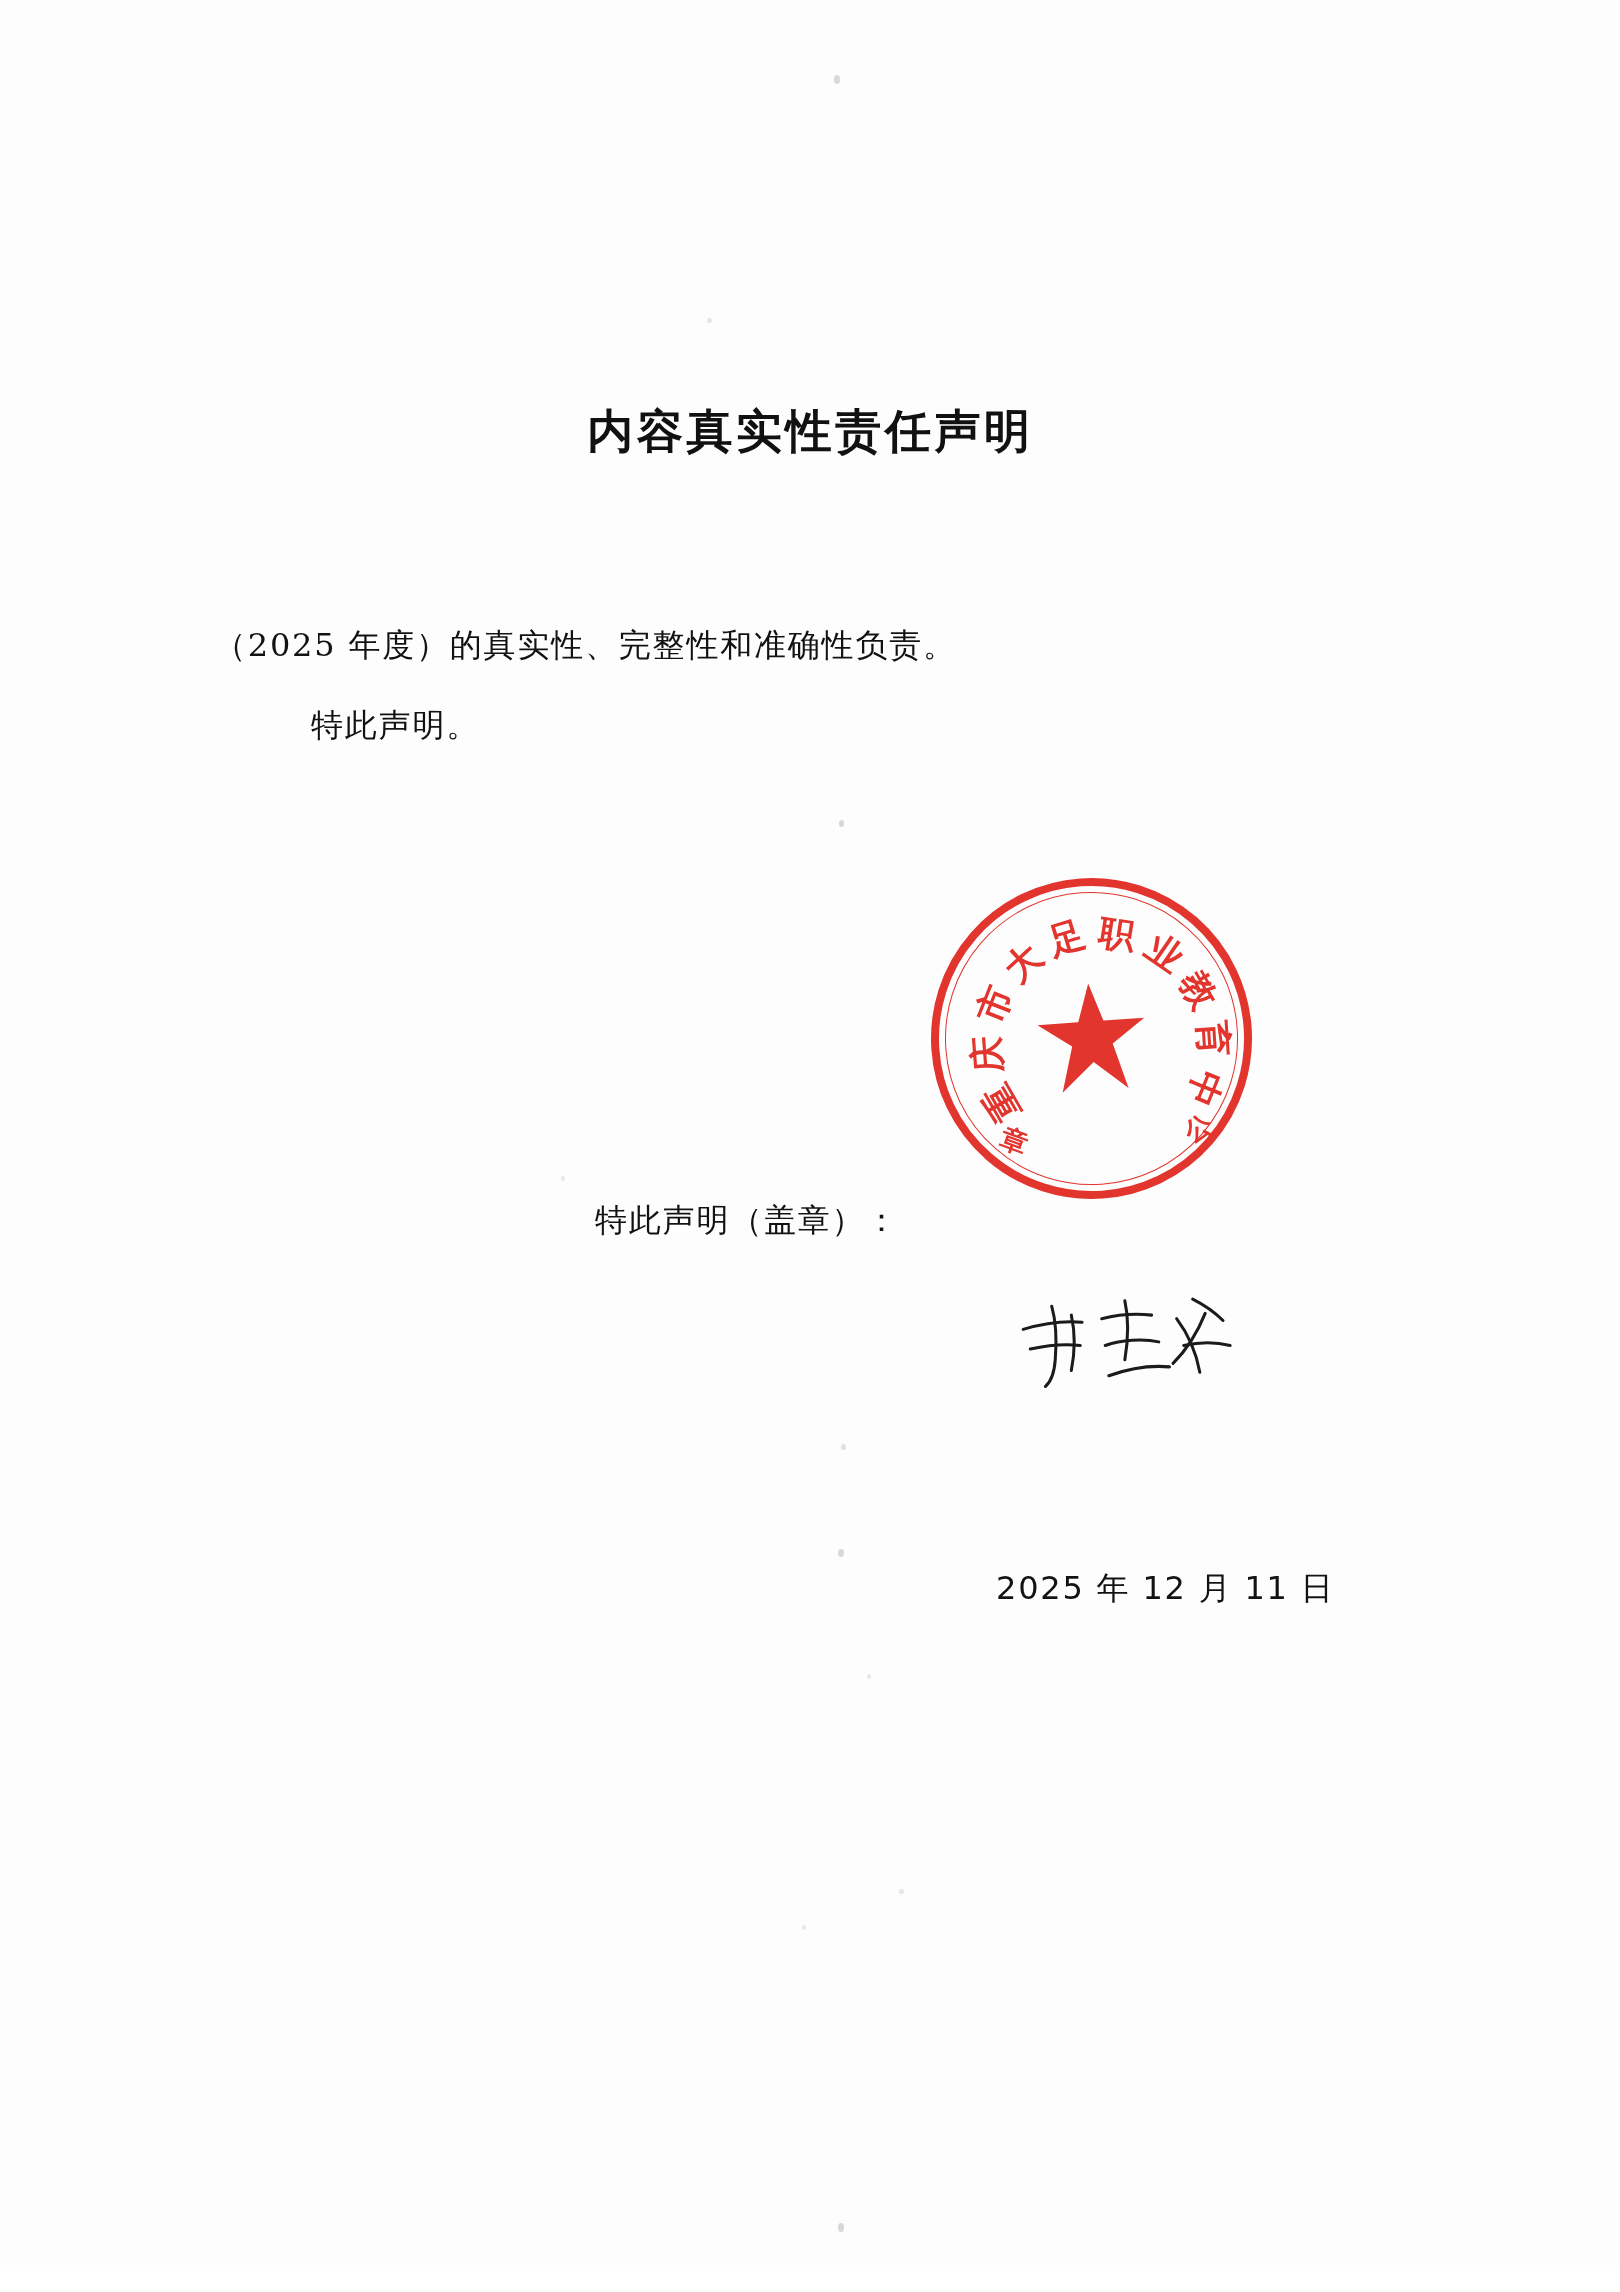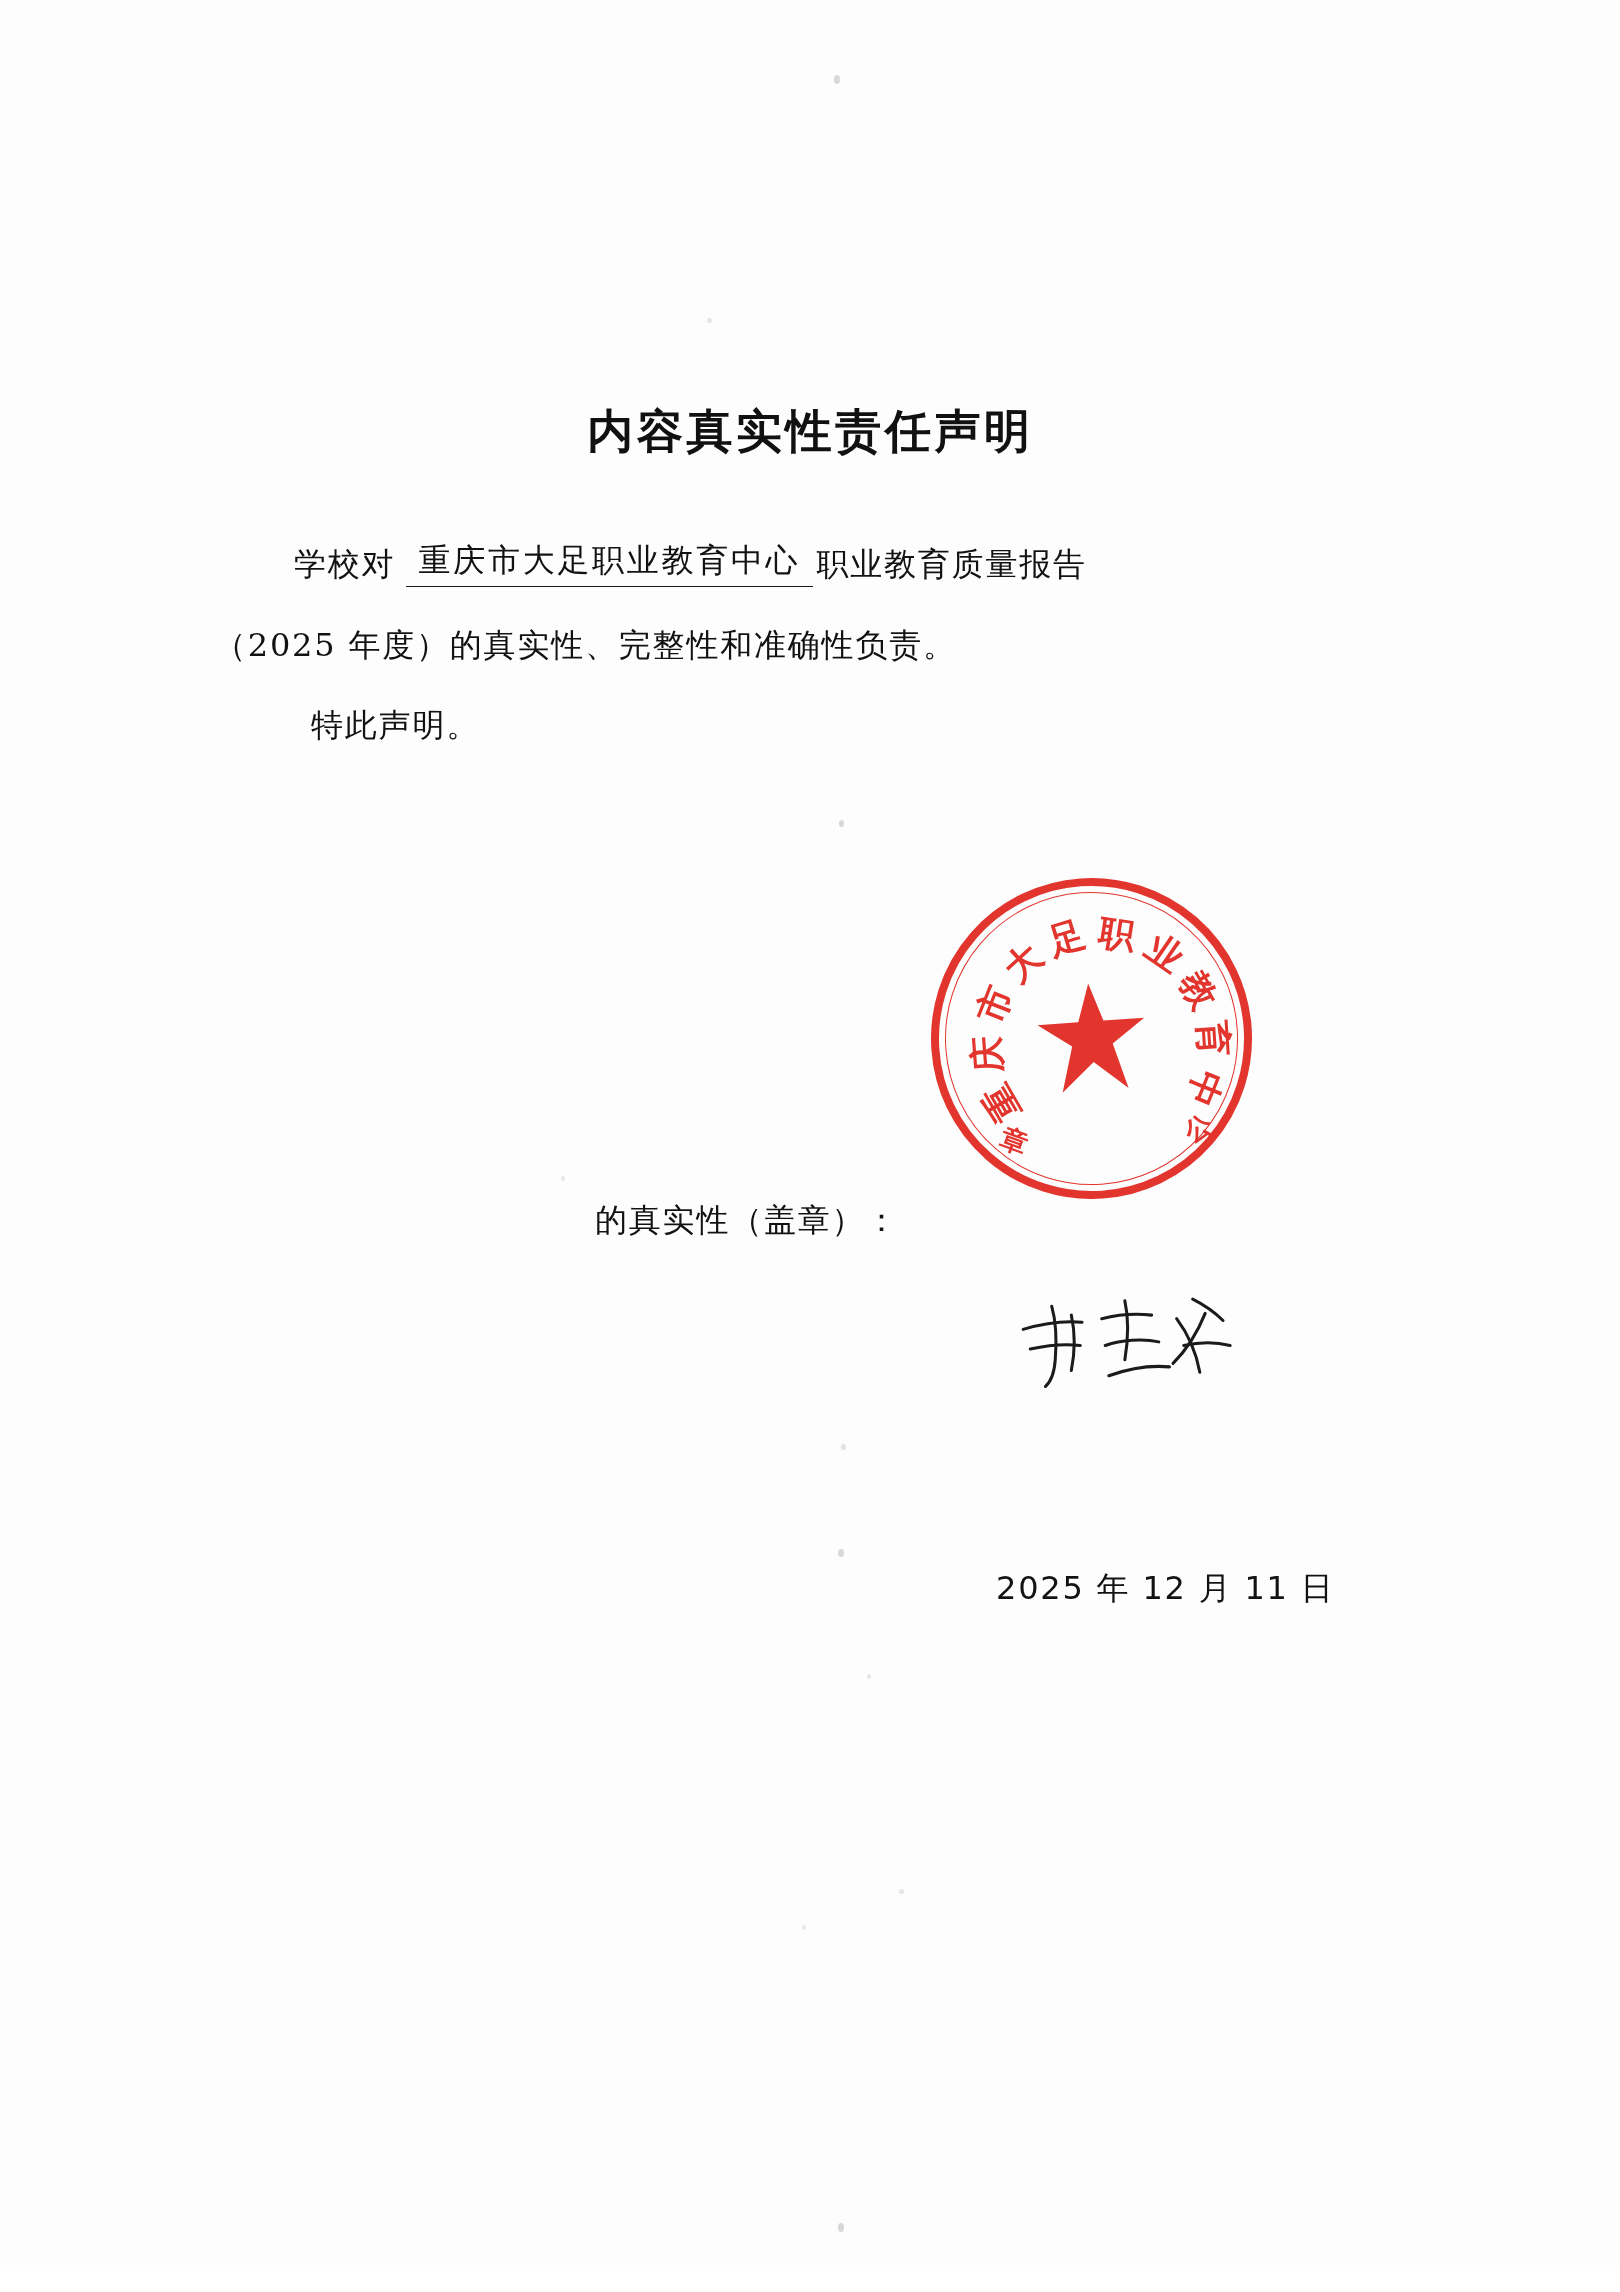--- a/index.html
+++ b/index.html
@@ -168,25 +168,20 @@
   <div class="speck" style="left:841px; top:1444px; width:4.5px; height:6.2px; opacity:.4;"></div>
   <div class="speck" style="left:838px; top:1549px; width:6.2px; height:8px;"></div>
   <div class="speck" style="left:899px; top:1889px; width:4.5px; height:5.3px; opacity:.35;"></div>
   <div class="speck" style="left:867px; top:1674px; width:3.6px; height:4.5px; opacity:.3;"></div>
   <div class="speck" style="left:802px; top:1925px; width:3.6px; height:4.5px; opacity:.3;"></div>
   <div class="speck" style="left:838px; top:2223px; width:6.2px; height:9px;"></div>
   <div class="speck" style="left:561px; top:1176px; width:3.6px; height:4.5px; opacity:.3;"></div>
 
   <h1 class="doc-title">内容真实性责任声明</h1>
 
-  <div class="body-text line1">
-    <span class="lead">学校对</span>
-    <span class="blank-fill">重庆市大足职业教育中心</span>
-    <span>职业教育质量报告</span>
-  </div>
 
   <div class="body-text line2">（2025 年度）的真实性、完整性和准确性负责。</div>
 
   <div class="body-text line3">特此声明。</div>
 
   <div class="seal">
     <div class="inner-ring"></div>
     <div class="star"></div>
     <div class="seal-text" id="seal-top-text">
         <span style="transform: translate(-50%, -50%) rotate(-116deg); transform-origin: 50% 50%; left: 59px; top: 210px;">重</span>
@@ -199,21 +194,21 @@
         <span style="transform: translate(-50%, -50%) rotate(64.4444deg); transform-origin: 50% 50%; left: 262px; top: 112px;">教</span>
         <span style="transform: translate(-50%, -50%) rotate(90.2222deg); transform-origin: 50% 50%; left: 273px; top: 161px;">育</span>
         <span style="transform: translate(-50%, -50%) rotate(116deg); transform-origin: 50% 50%; left: 261px; top: 210px;">中</span>
       </div>
     <div class="seal-bottom" id="seal-bottom-text">
         <span style="left: 205px; top: 260px; transform: translate(-50%, -50%) rotate(-24deg);">公</span>
         <span style="left: 116px; top: 260px; transform: translate(-50%, -50%) rotate(24deg);">章</span>
       </div>
   </div>
 
-  <div class="field-line unit-name-label">的真实性（盖章）：</div>
+  <div class="field-line unit-name-label">特此声明（盖章）：</div>
 
 
   <div class="signature">
     <svg viewBox="0 0 260 130" width="232" height="116" xmlns="http://www.w3.org/2000/svg">
       <g fill="none" stroke="#1b1b1b" stroke-width="3.4" stroke-linecap="round" stroke-linejoin="round">
         <path d="M8,52 C28,46 52,42 74,44"></path>
         <path d="M40,26 C44,40 46,62 44,86 C43,100 40,110 33,116"></path>
         <path d="M16,74 C34,70 56,68 72,70"></path>
         <path d="M62,36 C66,54 66,78 62,98"></path>
         <path d="M96,40 C112,36 134,34 152,36"></path>

